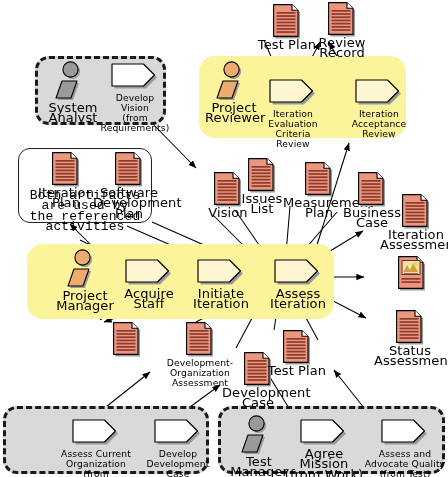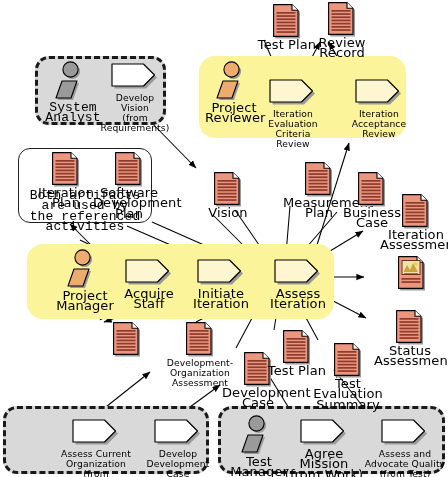--- a/index.html
+++ b/index.html
@@ -110,21 +110,21 @@
             <rect x="3.5" y="14.399999999999999" width="19" height="1.7" fill="#8c3b2c"></rect>
             <rect x="3.5" y="17.599999999999998" width="19" height="1.7" fill="#8c3b2c"></rect>
             <rect x="3.5" y="20.799999999999997" width="19" height="1.7" fill="#8c3b2c"></rect>
             <rect x="3.5" y="23.999999999999996" width="19" height="1.7" fill="#8c3b2c"></rect>
             <rect x="3.5" y="27.199999999999996" width="19" height="1.7" fill="#8c3b2c"></rect>
     </svg>
         </div>
         <div class="cap">Review
 Record</div>
       </div>
-      <div class="node" style="left: 44px; top: 60px; width: 58px; margin-left: 0px; font-family: Liberation Mono, monospace;">
+      <div class="node" style="left: 44px; top: 60px; width: 58px; margin-left: 0px;">
         <div class="actor" style="width:36px;height:42px;"><svg width="36" height="42" viewBox="0 0 36 42">
       <circle cx="15.5" cy="9.5" r="7.6" fill="#9a9a9a" transform="translate(2,2)"></circle>
       <path d="M7 21 L22 21 L16 38 L1 38 z" fill="#9a9a9a" transform="translate(2,2)"></path>
       <circle cx="15.5" cy="9.5" r="7.6" fill="#9a9a9a" stroke="#000" stroke-width="1.1"></circle>
       <path d="M7 21 L22 21 L16 38 L1 38 z" fill="#9a9a9a" stroke="#000" stroke-width="1.1" stroke-linejoin="round"></path>
     </svg></div>
         <div class="cap">System
 Analyst</div>
       </div>
       <div class="node" style="left: 92px; top: 62px; width: 86px; margin-left: 0px;">
@@ -210,20 +210,38 @@
       <rect x="3.5" y="8" width="19" height="1.7" fill="#8c3b2c"></rect>
             <rect x="3.5" y="11.2" width="19" height="1.7" fill="#8c3b2c"></rect>
             <rect x="3.5" y="14.399999999999999" width="19" height="1.7" fill="#8c3b2c"></rect>
             <rect x="3.5" y="17.599999999999998" width="19" height="1.7" fill="#8c3b2c"></rect>
             <rect x="3.5" y="20.799999999999997" width="19" height="1.7" fill="#8c3b2c"></rect>
             <rect x="3.5" y="23.999999999999996" width="19" height="1.7" fill="#8c3b2c"></rect>
             <rect x="3.5" y="27.199999999999996" width="19" height="1.7" fill="#8c3b2c"></rect>
     </svg>
         </div>
         <div class="cap">Vision</div>
+      </div>
+      <div class="node" style="left: 226px; top: 158px; width: 72px; margin-left: 0px;">
+        <div class="doc" style="width:28px;height:35px;">
+          <svg width="28" height="35" viewBox="0 0 28 35">
+      <path d="M2.2 2.2 L21 2.2 L27 8 L27 34.5 L2.2 34.5 z" fill="#9a9a9a"></path>
+      <path d="M0.6 0.6 L19 0.6 L25 6.3 L25 32.4 L0.6 32.4 z" fill="#eb9780" stroke="#000" stroke-width="1.1" stroke-linejoin="round"></path>
+      <path d="M19 0.6 L19 6.3 L25 6.3" fill="#ffffff" stroke="#000" stroke-width="1.1" stroke-linejoin="round"></path>
+      <rect x="3.5" y="8" width="19" height="1.7" fill="#8c3b2c"></rect>
+            <rect x="3.5" y="11.2" width="19" height="1.7" fill="#8c3b2c"></rect>
+            <rect x="3.5" y="14.399999999999999" width="19" height="1.7" fill="#8c3b2c"></rect>
+            <rect x="3.5" y="17.599999999999998" width="19" height="1.7" fill="#8c3b2c"></rect>
+            <rect x="3.5" y="20.799999999999997" width="19" height="1.7" fill="#8c3b2c"></rect>
+            <rect x="3.5" y="23.999999999999996" width="19" height="1.7" fill="#8c3b2c"></rect>
+            <rect x="3.5" y="27.199999999999996" width="19" height="1.7" fill="#8c3b2c"></rect>
+    </svg>
+        </div>
+        <div class="cap">Issues
+List</div>
       </div>
       <div class="node" style="left: 283px; top: 162px; width: 72px; margin-left: 0px;">
         <div class="doc" style="width:28px;height:35px;">
           <svg width="28" height="35" viewBox="0 0 28 35">
       <path d="M2.2 2.2 L21 2.2 L27 8 L27 34.5 L2.2 34.5 z" fill="#9a9a9a"></path>
       <path d="M0.6 0.6 L19 0.6 L25 6.3 L25 32.4 L0.6 32.4 z" fill="#eb9780" stroke="#000" stroke-width="1.1" stroke-linejoin="round"></path>
       <path d="M19 0.6 L19 6.3 L25 6.3" fill="#ffffff" stroke="#000" stroke-width="1.1" stroke-linejoin="round"></path>
       <rect x="3.5" y="8" width="19" height="1.7" fill="#8c3b2c"></rect>
             <rect x="3.5" y="11.2" width="19" height="1.7" fill="#8c3b2c"></rect>
             <rect x="3.5" y="14.399999999999999" width="19" height="1.7" fill="#8c3b2c"></rect>
@@ -403,38 +421,20 @@
             <rect x="3.5" y="11.2" width="19" height="1.7" fill="#8c3b2c"></rect>
             <rect x="3.5" y="14.399999999999999" width="19" height="1.7" fill="#8c3b2c"></rect>
             <rect x="3.5" y="17.599999999999998" width="19" height="1.7" fill="#8c3b2c"></rect>
             <rect x="3.5" y="20.799999999999997" width="19" height="1.7" fill="#8c3b2c"></rect>
             <rect x="3.5" y="23.999999999999996" width="19" height="1.7" fill="#8c3b2c"></rect>
             <rect x="3.5" y="27.199999999999996" width="19" height="1.7" fill="#8c3b2c"></rect>
     </svg>
         </div>
         <div class="cap">Test Plan</div>
       </div>
-      <div class="node" style="left: 312px; top: 343px; width: 72px; margin-left: 0px;">
-        <div class="doc" style="width:28px;height:35px;">
-          <svg width="28" height="35" viewBox="0 0 28 35">
-      <path d="M2.2 2.2 L21 2.2 L27 8 L27 34.5 L2.2 34.5 z" fill="#9a9a9a"></path>
-      <path d="M0.6 0.6 L19 0.6 L25 6.3 L25 32.4 L0.6 32.4 z" fill="#eb9780" stroke="#000" stroke-width="1.1" stroke-linejoin="round"></path>
-      <path d="M19 0.6 L19 6.3 L25 6.3" fill="#ffffff" stroke="#000" stroke-width="1.1" stroke-linejoin="round"></path>
-      <rect x="3.5" y="8" width="19" height="1.7" fill="#8c3b2c"></rect>
-            <rect x="3.5" y="11.2" width="19" height="1.7" fill="#8c3b2c"></rect>
-            <rect x="3.5" y="14.399999999999999" width="19" height="1.7" fill="#8c3b2c"></rect>
-            <rect x="3.5" y="17.599999999999998" width="19" height="1.7" fill="#8c3b2c"></rect>
-            <rect x="3.5" y="20.799999999999997" width="19" height="1.7" fill="#8c3b2c"></rect>
-            <rect x="3.5" y="23.999999999999996" width="19" height="1.7" fill="#8c3b2c"></rect>
-            <rect x="3.5" y="27.199999999999996" width="19" height="1.7" fill="#8c3b2c"></rect>
-    </svg>
-        </div>
-        <div class="cap">Test Evaluation
-Summary</div>
-      </div>
       <div class="node" style="left: 53px; top: 418px; width: 86px; margin-left: 0px;">
         <div class="chev" style="width:50px;height:30px;"><svg width="50" height="30" viewBox="0 0 50 30">
       <path d="M4.5 4.5 L36 4.5 L47 15.5 L36 26.5 L4.5 26.5 z" fill="#9a9a9a"></path>
       <path d="M2 2 L33.5 2 L44.5 13 L33.5 24 L2 24 z" fill="#ffffff" stroke="#000" stroke-width="1.15" stroke-linejoin="round"></path>
     </svg></div>
         <div class="cap small">Assess Current
 Organization
 (from Environment)</div>
       </div>
       <div class="node" style="left: 135px; top: 418px; width: 86px; margin-left: 0px;">

